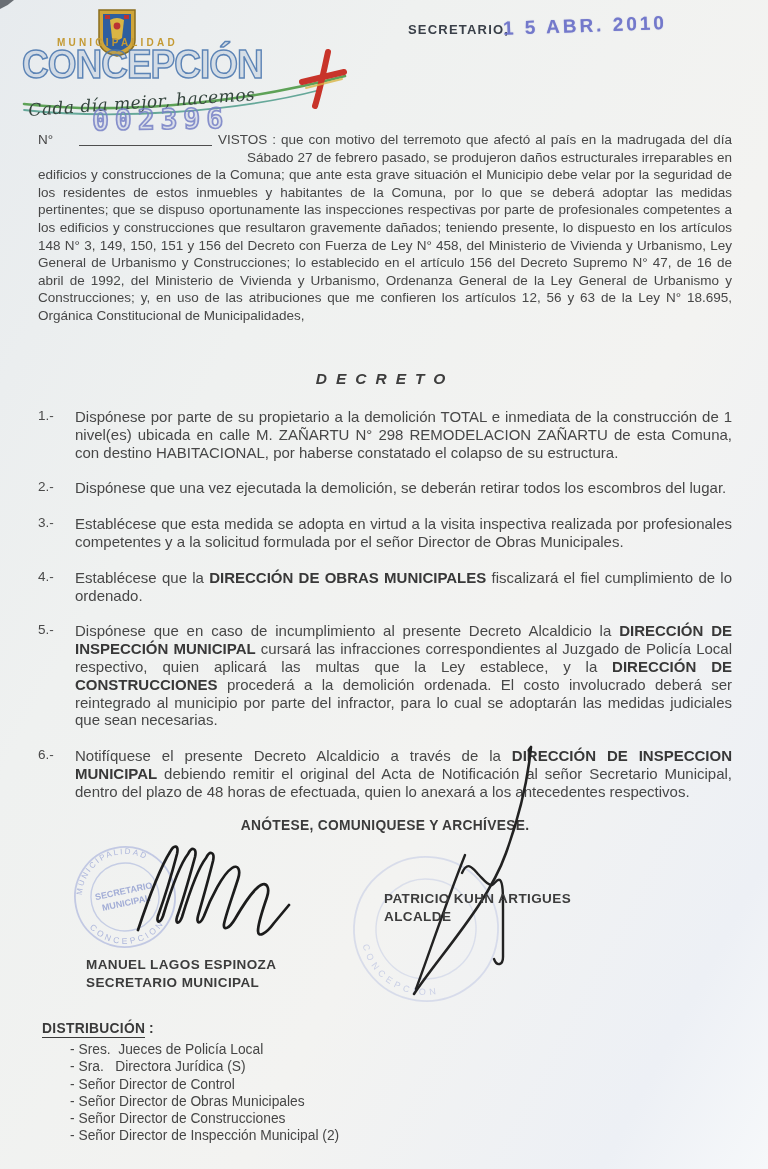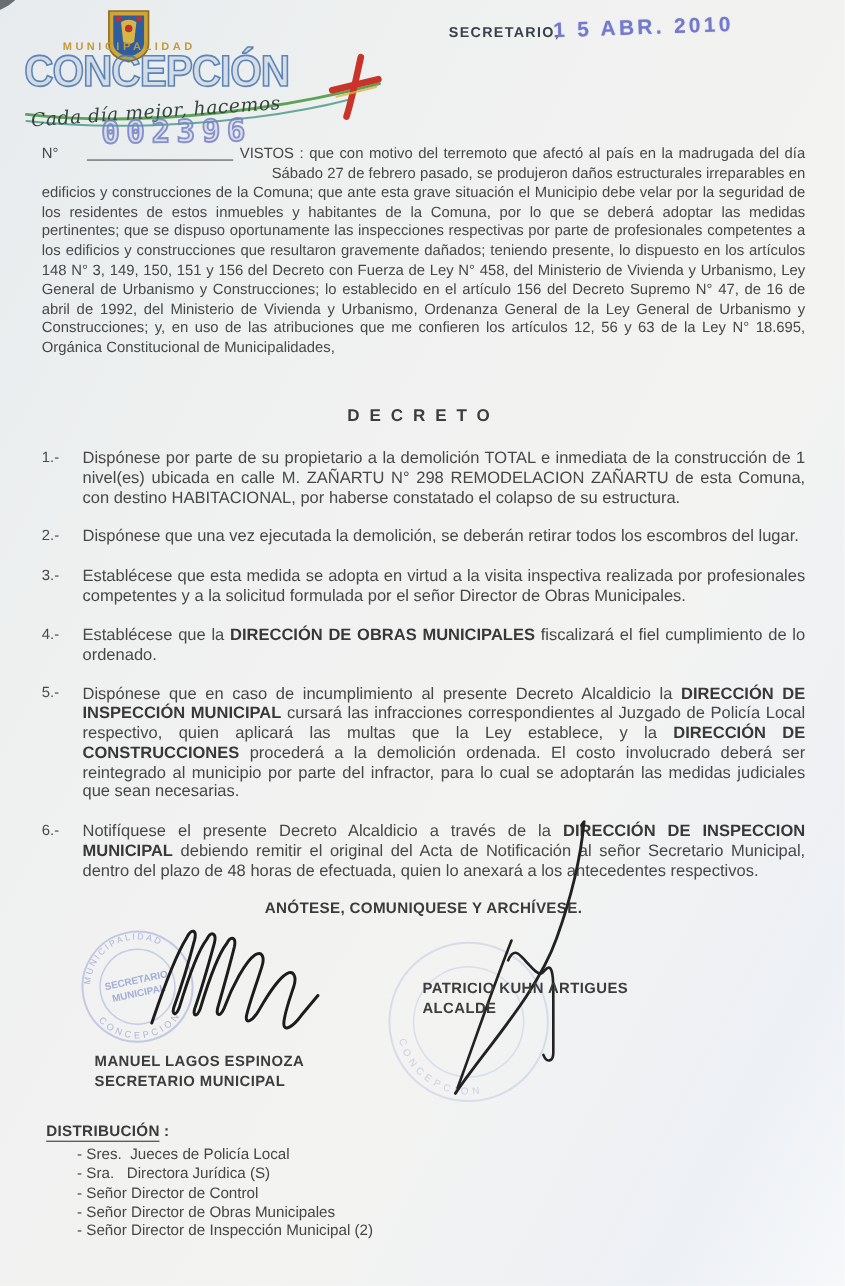--- a/index.html
+++ b/index.html
@@ -40,21 +40,21 @@
 
   
   .vistos{position:absolute;left:38px;top:131px;width:694px;font-size:13.5px;
         line-height:17.6px;text-align:justify;color:#474747;}
   .f1{float:left;display:flex;width:180px;height:17.6px;}
   .f1 .nlabel{font-size:13.5px;}
   .f1 .blank{flex:1;margin:0 6px 3px 26px;border-bottom:1.5px solid #4e4e4e;}
   .f2{float:left;clear:left;width:209px;height:17px;}
 
   .decreto{position:absolute;left:38px;top:370px;width:694px;margin:0;text-align:center;
-        font-size:15.5px;font-weight:bold;letter-spacing:9px;color:#3d3d3d;}
+        font-size:15.5px;font-weight:bold;letter-spacing:9px;color:#3d3d3d;font-style:italic;}
 
   .items{position:absolute;left:38px;top:408px;width:694px;}
   .ditem{display:flex;margin-bottom:18px;}
   .dnum{width:37px;flex-shrink:0;font-size:13.5px;color:#4a4a4a;}
   .dtext{flex:1;font-size:15px;line-height:17.8px;text-align:justify;color:#474747;}
   .dtext b{color:#383838;}
 
   .closing{position:absolute;left:38px;top:818px;width:694px;text-align:center;
         font-size:13.8px;font-weight:bold;color:#3b3b3b;letter-spacing:.3px;}
 
@@ -193,17 +193,18 @@
     <div>SECRETARIO MUNICIPAL</div>
   </div>
 
   <div class="dist">
     <span class="dist-head">DISTRIBUCIÓN</span><span class="dist-head-suffix"> :</span>
     <div class="dist-items">
       <div class="dist-item">- Sres.  Jueces de Policía Local</div>
       <div class="dist-item">- Sra.   Directora Jurídica (S)</div>
       <div class="dist-item">- Señor Director de Control</div>
       <div class="dist-item">- Señor Director de Obras Municipales</div>
+      <div class="dist-item">- Señor Director de Construcciones</div>
       <div class="dist-item">- Señor Director de Inspección Municipal (2)</div>
     </div>
   </div>
 
 </div>
 
 </body></html>

